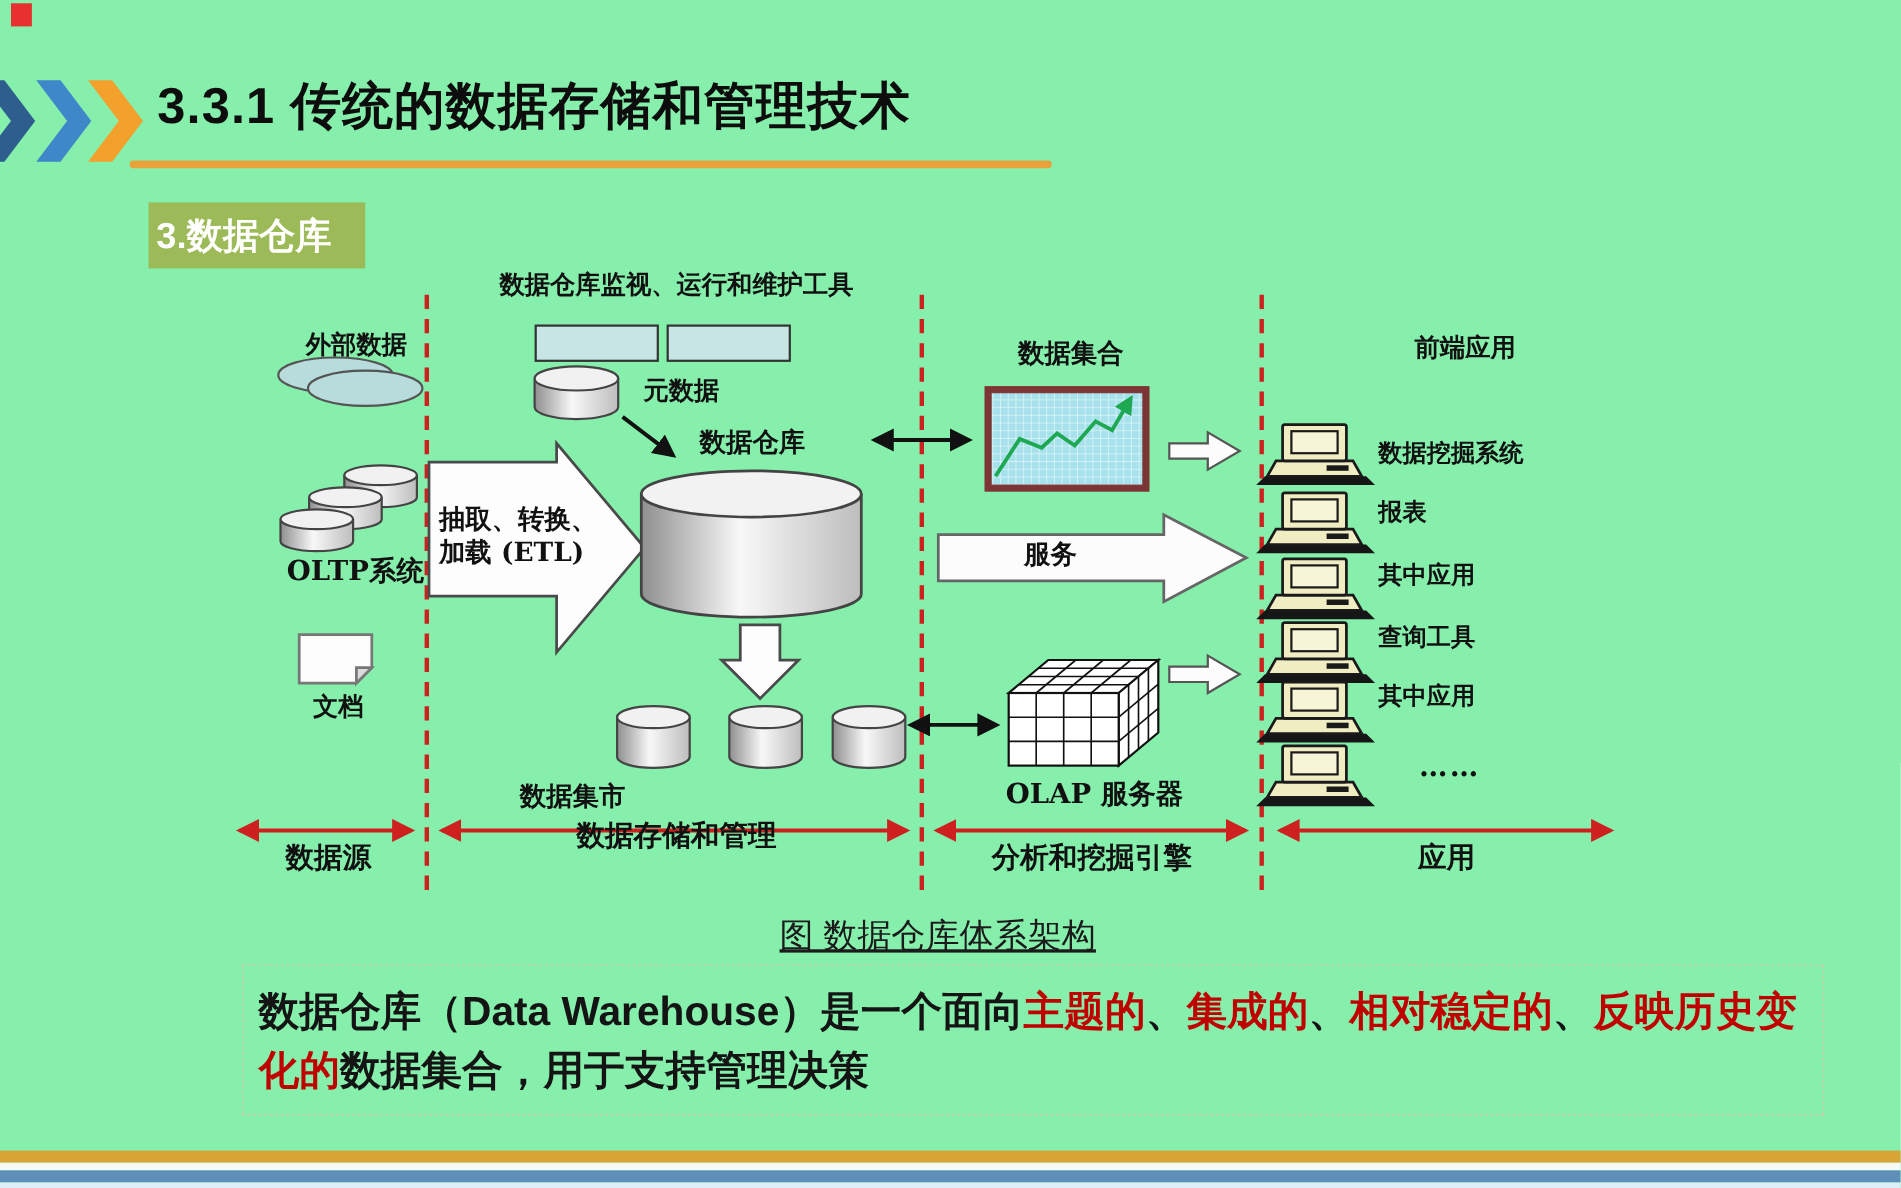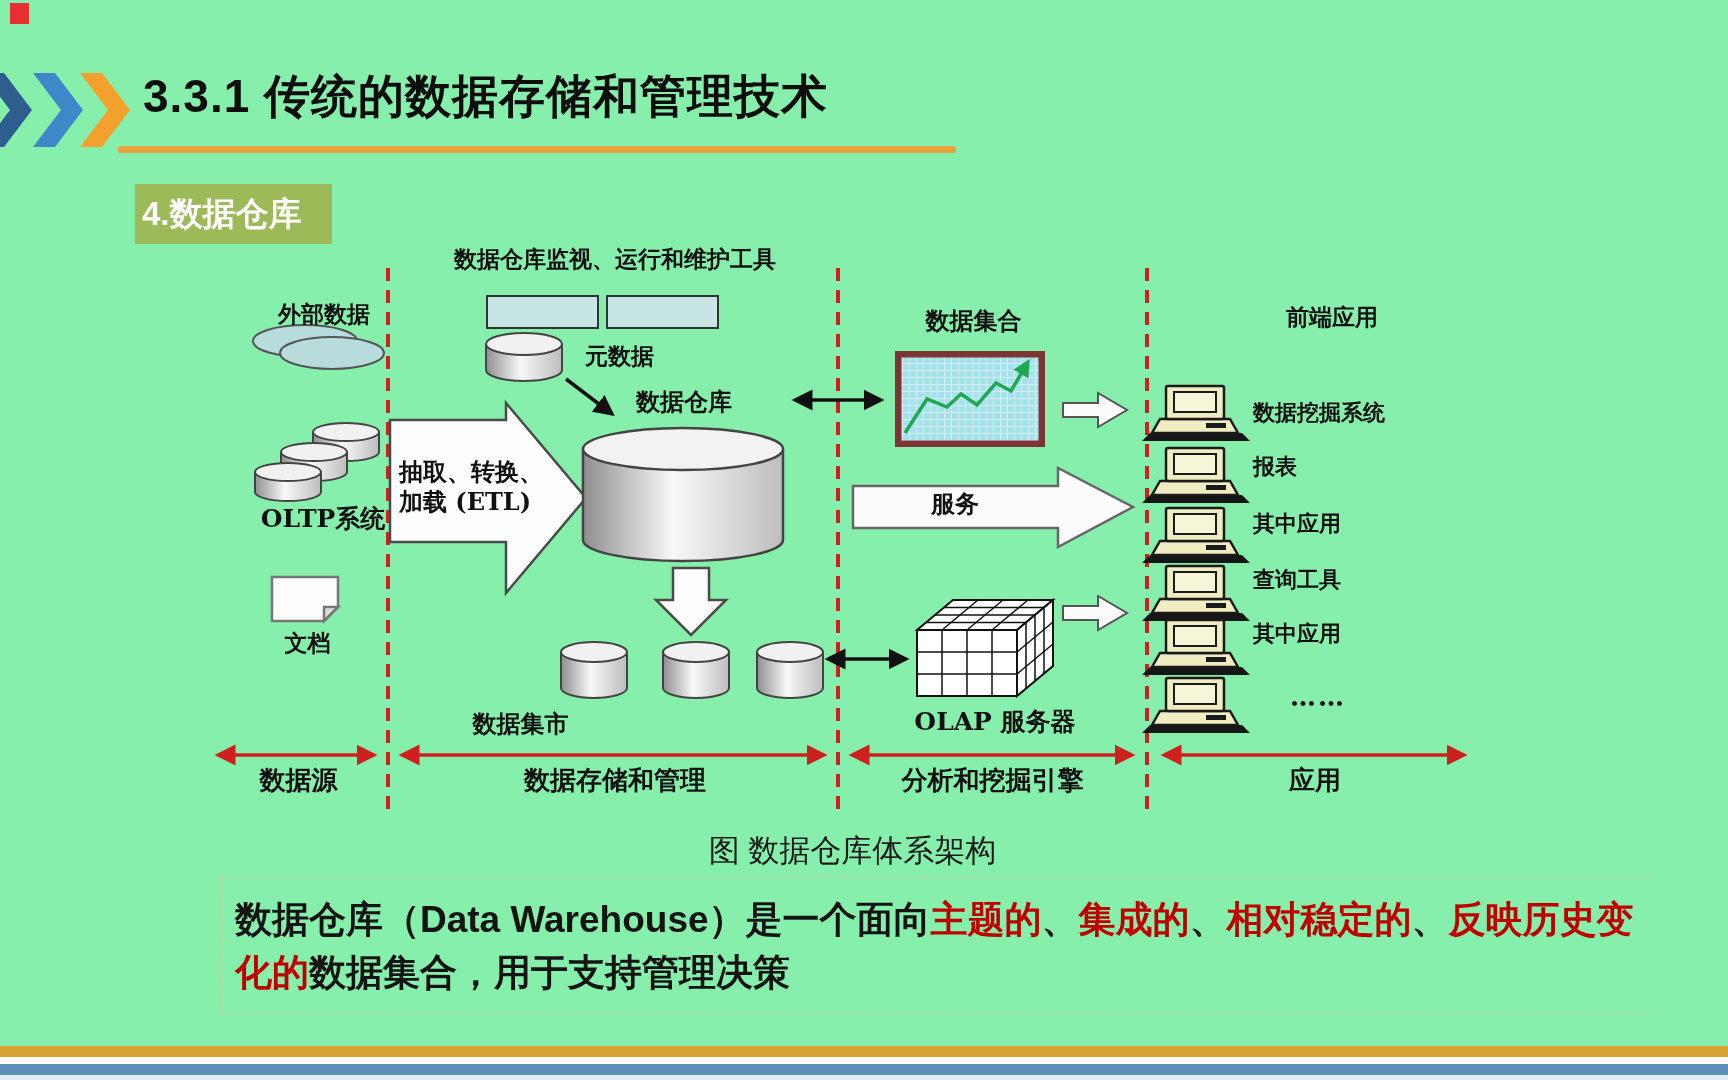--- a/index.html
+++ b/index.html
@@ -9,21 +9,21 @@
   .corner-mark{left:10px;top:3px;width:19px;height:21px;background:#e83030;}
   .title{left:143px;top:66px;font-size:46px;font-weight:bold;color:#0d0d0d;letter-spacing:1px;}
   .title-rule{left:118px;top:146px;width:838px;height:7px;background:#e7a23b;border-radius:3px;}
   .tag{left:135px;top:184px;width:197px;height:60px;background:#9cba57;}
   .tag span{display:block;padding-left:7px;font-size:33px;line-height:60px;font-weight:bold;color:#ffffff;}
   .diagram-svg{left:0;top:0;width:1728px;height:1080px;z-index:1;pointer-events:none;}
   .lbl{position:absolute;z-index:2;font-family:"DejaVu Serif",serif;font-weight:bold;color:#111;
        text-align:center;line-height:1.2;}
   .lbl.left{text-align:left;}
   .sec{font-size:26px;}
-  .caption{left:620px;top:830px;width:465px;text-align:center;font-size:31px;font-weight:500;color:#1b1b1b;z-index:2;}
+  .caption{left:620px;top:830px;width:465px;text-align:center;font-size:31px;font-weight:500;color:#1b1b1b;z-index:2;text-decoration:underline;}
   .defbox{left:220px;top:877px;width:1438px;height:137px;border:1px dashed #d6c6a0;z-index:2;box-sizing:border-box;}
   .defbox .deftext{padding:15px 20px 0 14px;font-size:37px;line-height:53px;font-weight:bold;color:#141414;}
   .defbox .em{color:#c00000;}
   .bar{left:0;width:1728px;z-index:3;}
   .bar.gold{top:1046px;height:11px;background:#d9a436;}
   .bar.gap1{top:1057px;height:7px;background:#f6fbf7;}
   .bar.blue{top:1064px;height:11px;background:#5d8fb8;}
   .bar.gap2{top:1075px;height:5px;background:#ddeff7;}
 </style>
 </head>
@@ -36,21 +36,21 @@
   <svg class="abs" style="left:0;top:58px;" width="140" height="105" viewBox="0 0 140 105">
     <polygon points="-18,15 4,15 32,52 4,89 -18,89 10,52" fill="#2d5e8e"></polygon>
     <polygon points="33,15 55,15 83,52 55,89 33,89 61,52" fill="#3e87c9"></polygon>
     <polygon points="80,15 102,15 130,52 102,89 80,89 108,52" fill="#f3a02c"></polygon>
   </svg>
 
   <div class="abs title">3.3.1 传统的数据存储和管理技术</div>
   <div class="abs title-rule"></div>
 
   <div class="abs tag">
-    <span>4.数据仓库</span>
+    <span>3.数据仓库</span>
   </div>
 
   <svg class="abs diagram-svg" viewBox="0 0 1728 1080">
     <defs>
       <linearGradient id="cg" x1="0" y1="0" x2="1" y2="0">
         <stop offset="0" stop-color="#8f8f8f"></stop>
           <stop offset="0.45" stop-color="#f8f8f8"></stop>
           <stop offset="1" stop-color="#bdbdbd"></stop>
       </linearGradient>
       <pattern id="grid" width="7" height="7" patternUnits="userSpaceOnUse">
@@ -203,21 +203,21 @@
   <div class="lbl" style="left:1272px;top:303px;width:120px;font-size:23px;">前端应用</div>
 
   <div class="lbl left" style="left:1253px;top:399px;width:200px;font-size:22px;">数据挖掘系统</div>
   <div class="lbl left" style="left:1253px;top:453px;width:200px;font-size:22px;">报表</div>
   <div class="lbl left" style="left:1253px;top:510px;width:200px;font-size:22px;">其中应用</div>
   <div class="lbl left" style="left:1253px;top:566px;width:200px;font-size:22px;">查询工具</div>
   <div class="lbl left" style="left:1253px;top:620px;width:200px;font-size:22px;">其中应用</div>
   <div class="lbl left" style="left:1290px;top:682px;width:120px;font-size:26px;letter-spacing:2px;">……</div>
 
   <div class="lbl sec" style="left:216px;top:765px;width:165px;">数据源</div>
-  <div class="lbl sec" style="left:450px;top:765px;width:330px;">数据存储和管理</div>
+  <div class="lbl sec" style="left:450px;top:745px;width:330px;">数据存储和管理</div>
   <div class="lbl sec" style="left:830px;top:765px;width:325px;">分析和挖掘引擎</div>
   <div class="lbl sec" style="left:1150px;top:765px;width:330px;">应用</div>
 
   <div class="abs caption">图 数据仓库体系架构</div>
 
   <div class="abs defbox">
     <div class="deftext">
       <span>数据仓库（Data Warehouse）是一个面向</span><span class="em">主题的</span><span>、</span><span class="em">集成的</span><span>、</span><span class="em">相对稳定的</span><span>、</span><span class="em">反映历史变化的</span><span>数据集合，用于支持管理决策</span>
     </div>
   </div>

